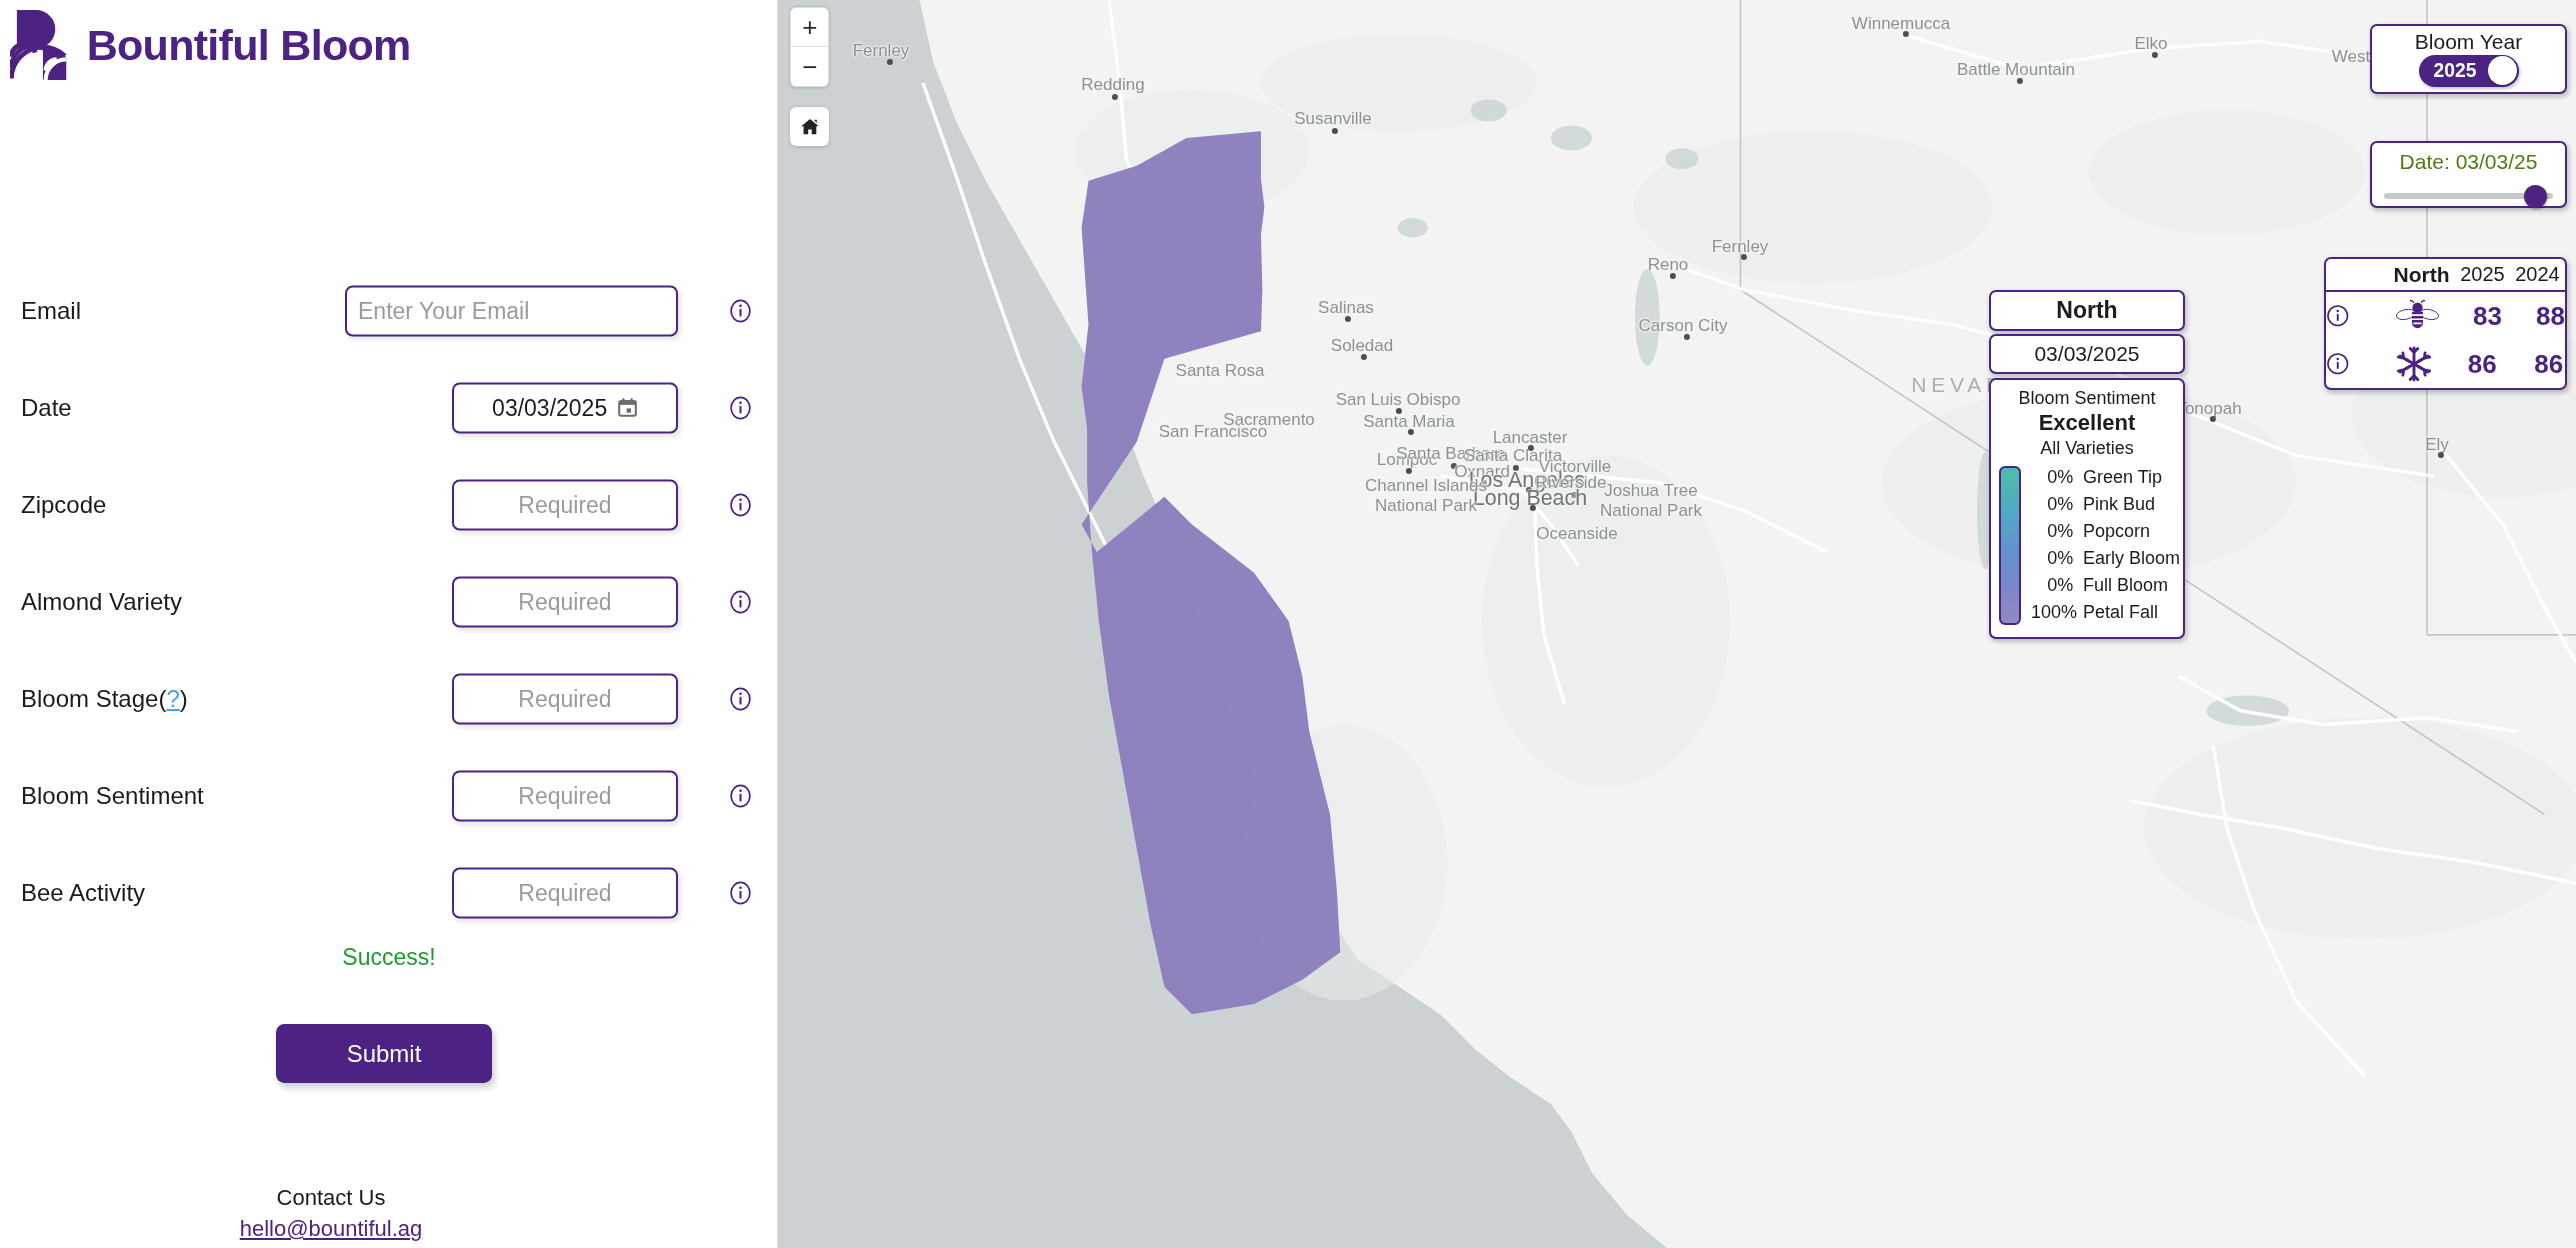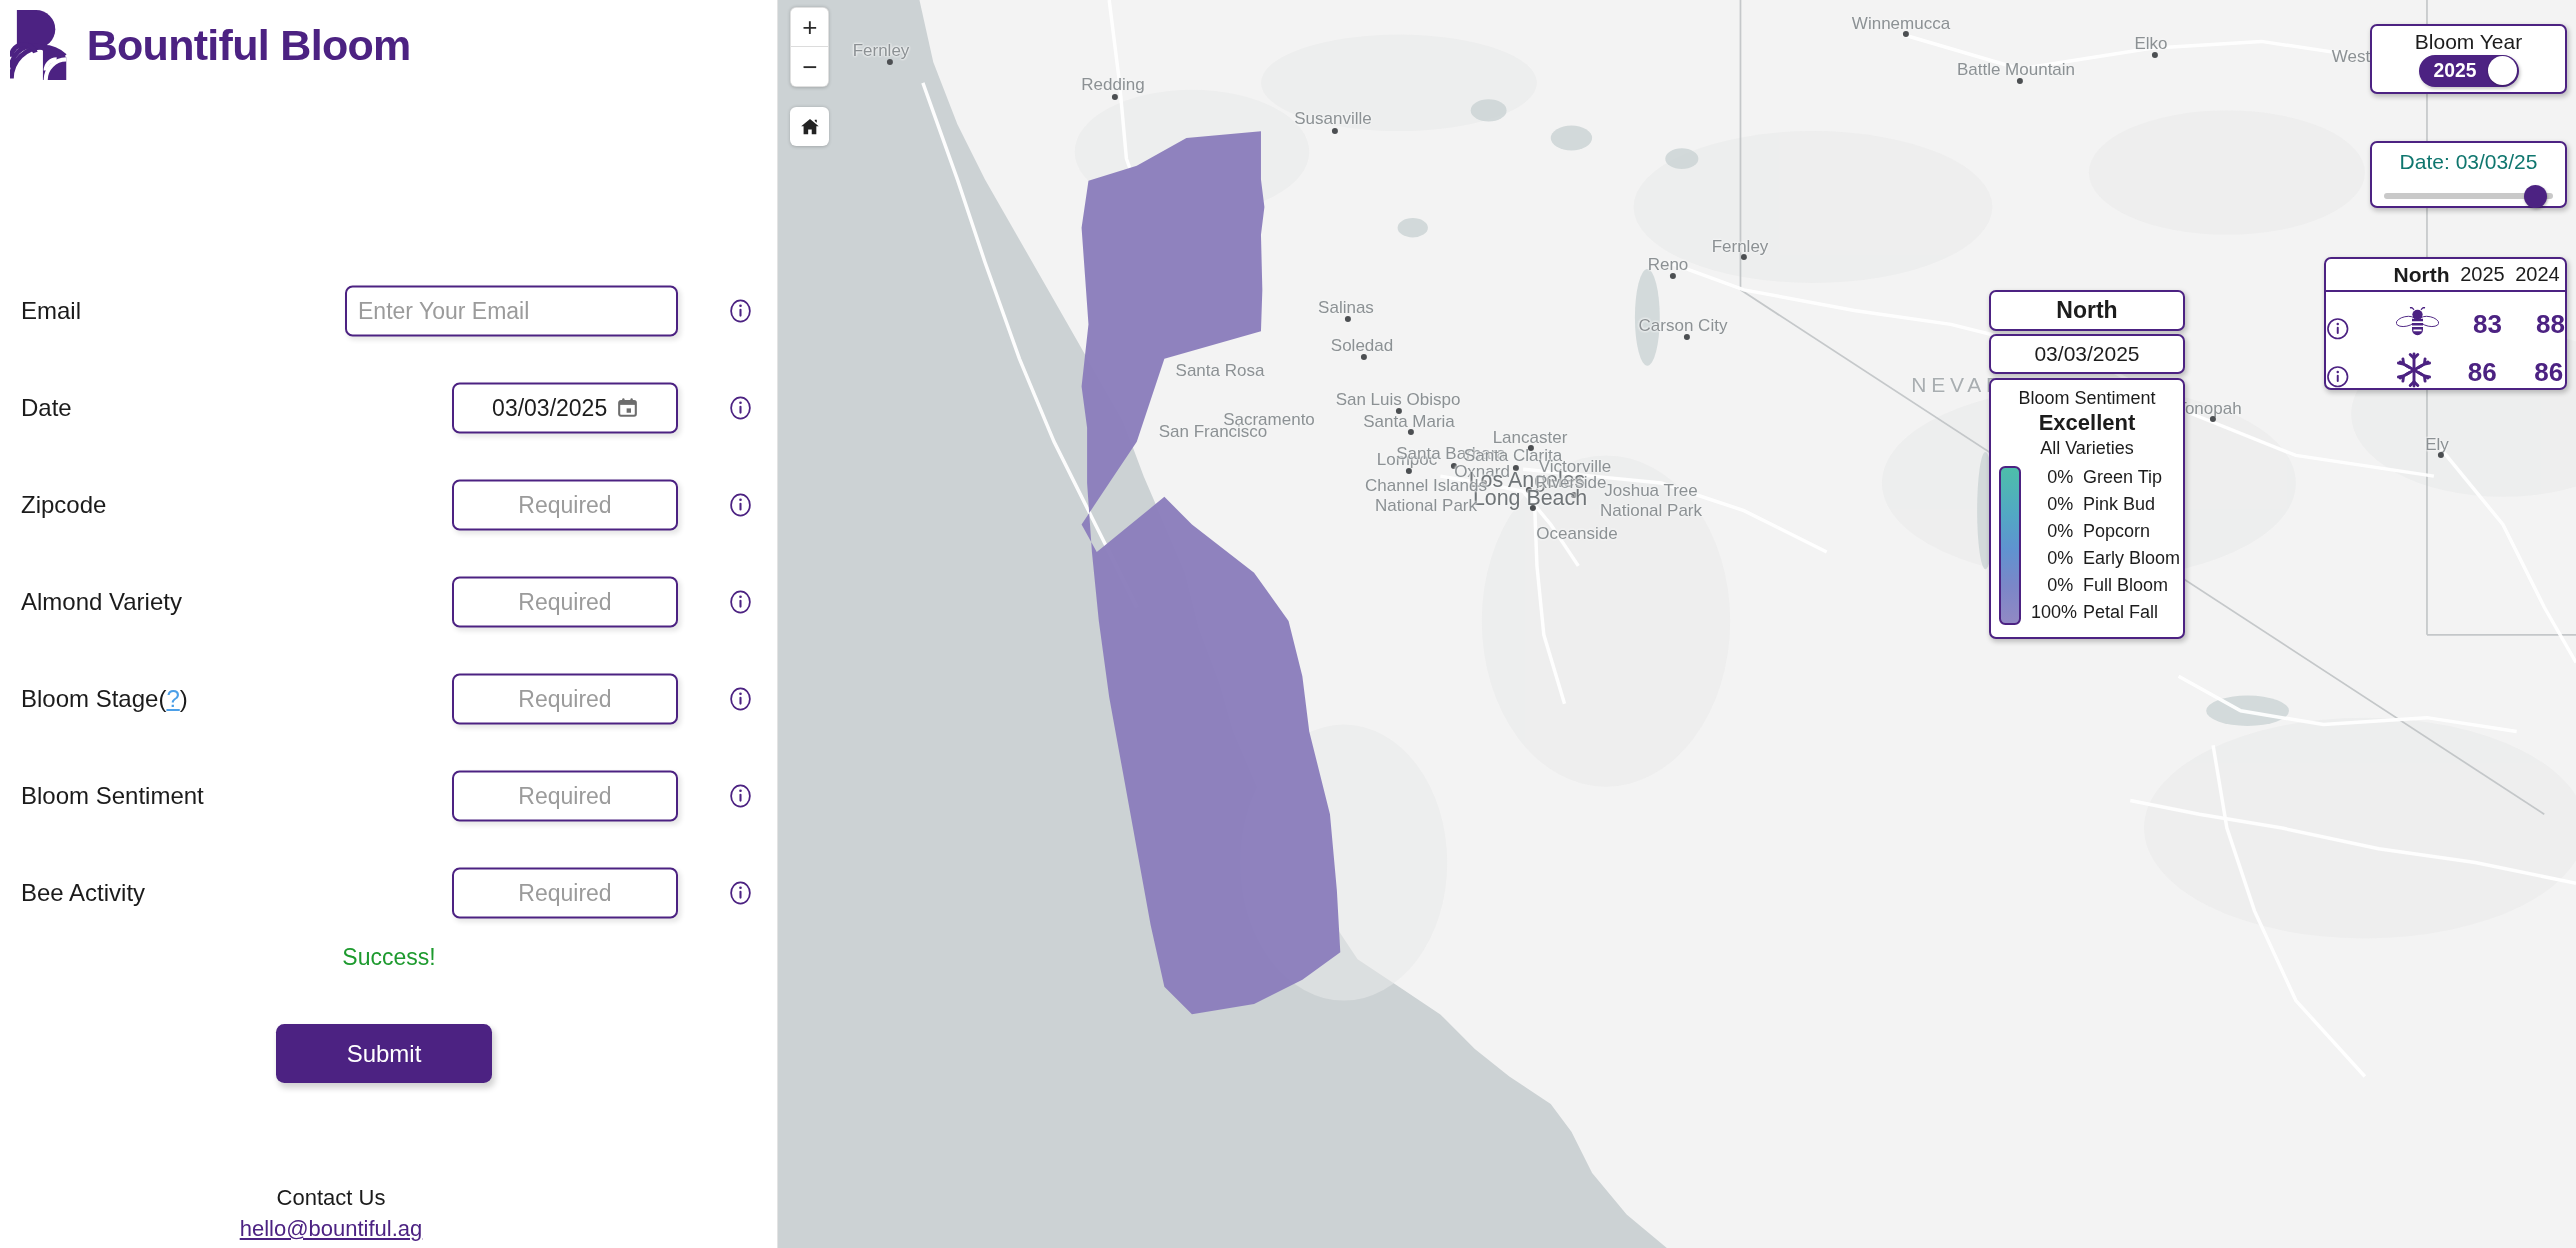--- a/index.html
+++ b/index.html
@@ -202,21 +202,21 @@
   }
 
   #date-slider-panel {
     position: absolute; right: 9px; top: 141px;
     width: 197px; height: 67px;
     background: #fff; border: 2.1px solid #4c2282; border-radius: 7px;
     box-shadow: 1.4px 2.8px 4.8px rgba(0,0,0,0.22);
     z-index: 30;
   }
   #date-slider-label {
-    text-align: center; font-size: 21px; color: #0f766e; margin-top: 7px;
+    text-align: center; font-size: 21px; color: #4d7c0f; margin-top: 7px;
   }
   #date-slider-track {
     position: absolute; left: 12.4px; right: 12.4px; top: 50px;
     height: 6.2px; background: #c9c9c9; border-radius: 3.4px;
   }
   #date-slider-thumb {
     position: absolute; right: 5.5px; top: -8.3px;
     width: 23px; height: 23px; border-radius: 50%; background: #4c2282;
     box-shadow: 0.7px 1.4px 2.8px rgba(0,0,0,0.3); cursor: pointer;
   }
@@ -233,21 +233,21 @@
     display: flex; align-items: center; height: 33px;
     border-bottom: 2.1px solid #4c2282;
   }
   #stats-head .h-info { width: 36px; }
   #stats-head .h-icon { width: 26px; }
   #stats-head .h-region {
     flex: 1; text-align: right; padding-right: 5.5px;
     font-size: 21px; font-weight: 700; color: #1c1c1c;
   }
   #stats-head .h-y { width: 55px; text-align: center; font-size: 20px; color: #1c1c1c; }
-  .stats-row { display: flex; align-items: flex-end; height: 48px; gap: 34px; }
+  .stats-row { display: flex; align-items: center; height: 48px; gap: 34px; }
   .stats-row .c-info { width: 36px; display: flex; justify-content: center; }
   .stats-row .c-icon { flex: 1; display: flex; justify-content: center; align-items: center; padding-left: 12.4px;}
   .stats-row .c-val {
     width: 55px; text-align: center; font-size: 26px;
     font-weight: 700; color: #4c2282;
   }
 </style>
 </head>
 <body>
 

